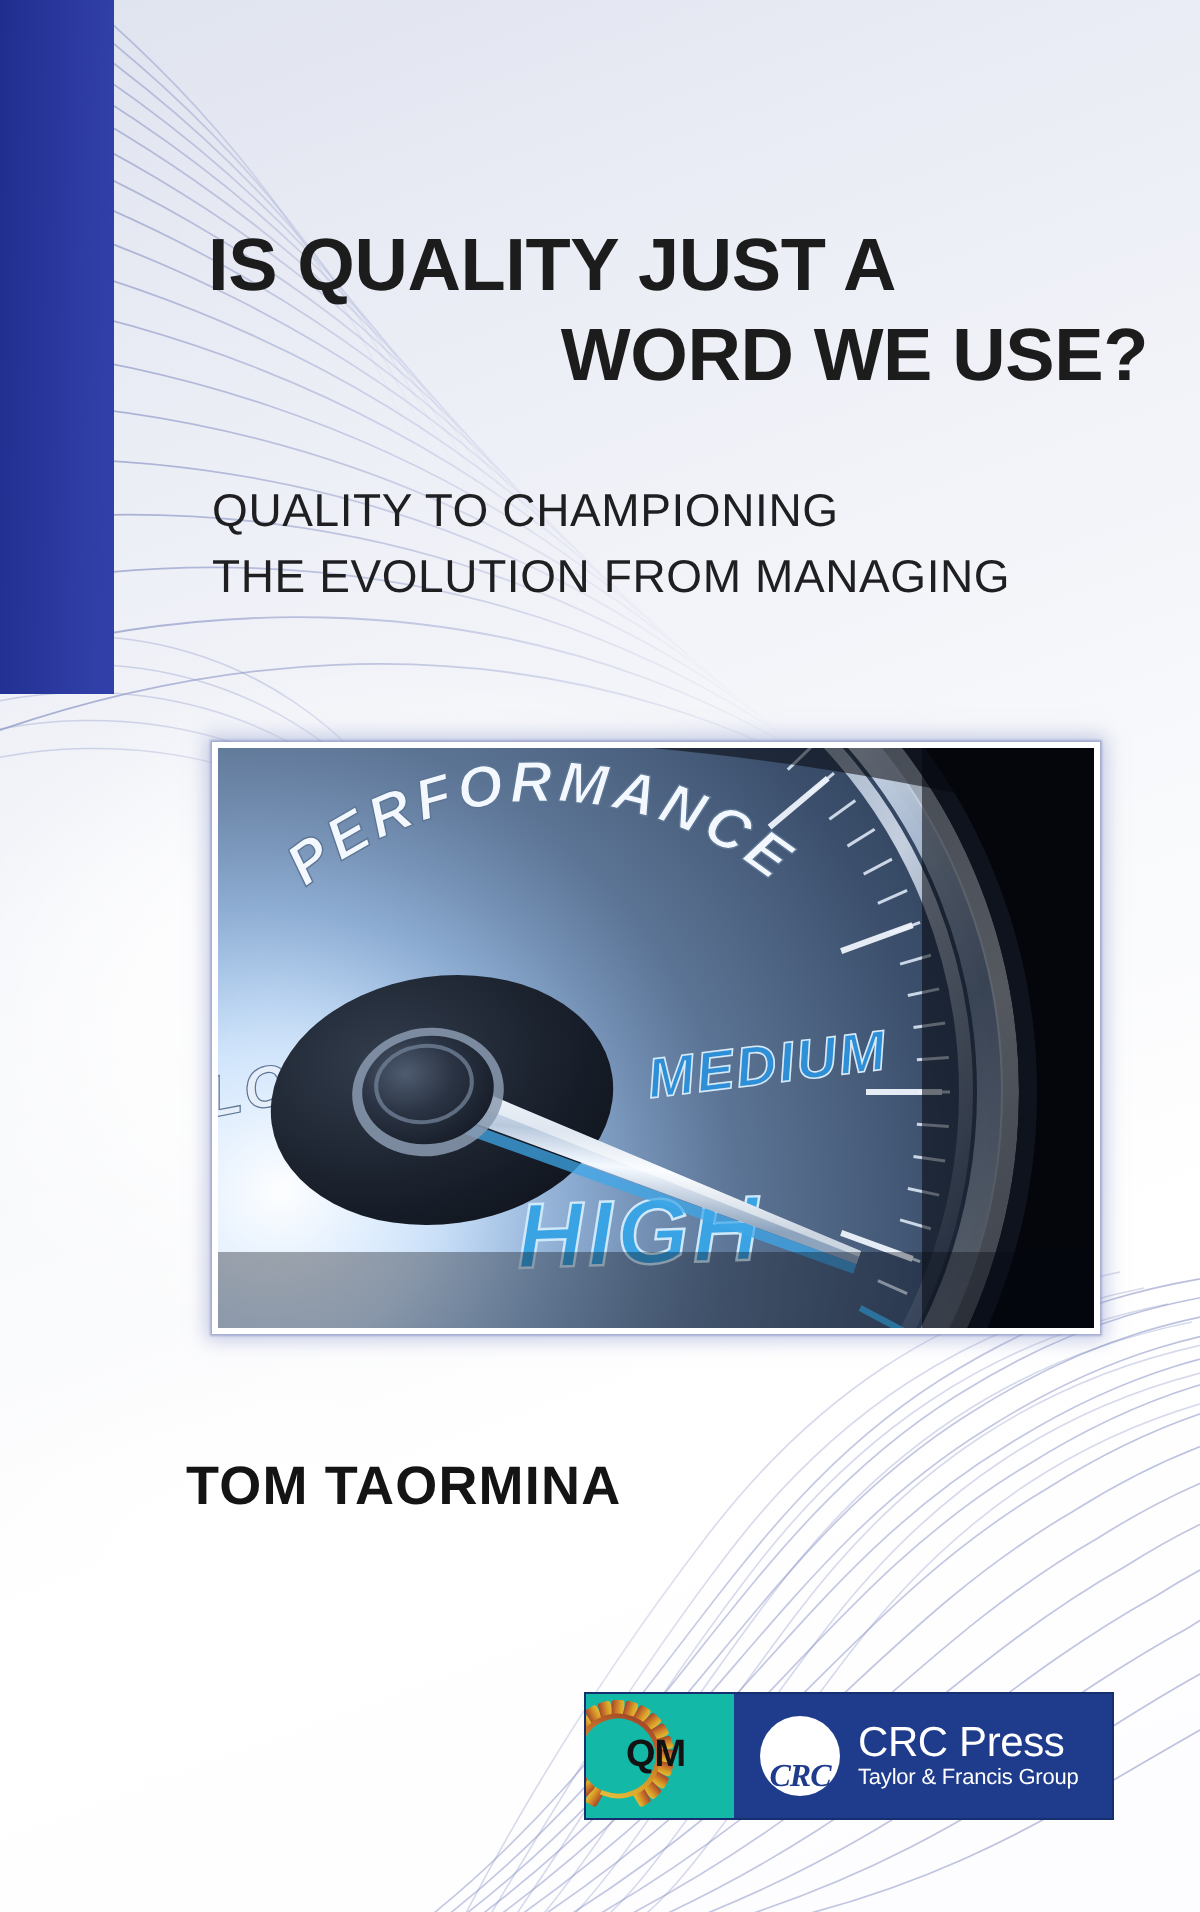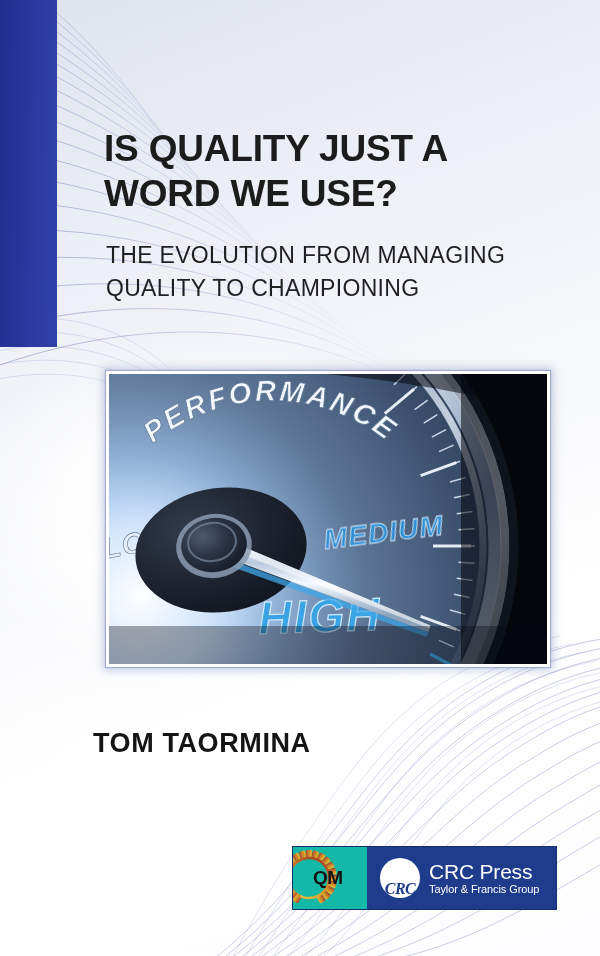--- a/index.html
+++ b/index.html
@@ -46,31 +46,31 @@
     position: absolute;
     left: 0; top: 0;
     width: 57px;
     height: 347px;
   }
 
   
   .title {
     position: absolute;
     left: 104px;
-    top: 126px;
+    top: 110px;
     width: 470px;
     color: #1c1c1c;
     font-family: "Liberation Sans", sans-serif;
     font-weight: bold;
     font-size: 37px;
     line-height: 45px;
     letter-spacing: -0.2px;
     text-transform: uppercase;
   }
-  .title .l2 { display: block; }
+  .title .l2 { display: block; text-align: right; }
 
   .subtitle {
     position: absolute;
     left: 106px;
     top: 239px;
     width: 460px;
     color: #1f1f22;
     font-family: "Liberation Sans", sans-serif;
     font-weight: 300;
     font-size: 23px;
@@ -293,22 +293,22 @@
       </defs>
     </svg>
   </div>
 
   <div class="title">
     <span class="l1">IS QUALITY JUST A</span>
     <span class="l2">WORD WE USE?</span>
   </div>
 
   <div class="subtitle">
+    <span>QUALITY TO CHAMPIONING</span>
     <span>THE EVOLUTION FROM MANAGING</span>
-    <span>QUALITY TO CHAMPIONING</span>
   </div>
 
   <div class="photo-frame">
     <div class="photo-inner">
       <svg class="gauge-svg" width="438" height="290" viewBox="0 0 438 290" xmlns="http://www.w3.org/2000/svg">
         <defs>
           <radialGradient id="faceGrad" cx="0.30" cy="0.62" r="0.85">
             <stop offset="0%" stop-color="#f2f6ff"></stop>
             <stop offset="16%" stop-color="#cfe0f4"></stop>
             <stop offset="34%" stop-color="#8fa6c4"></stop>

